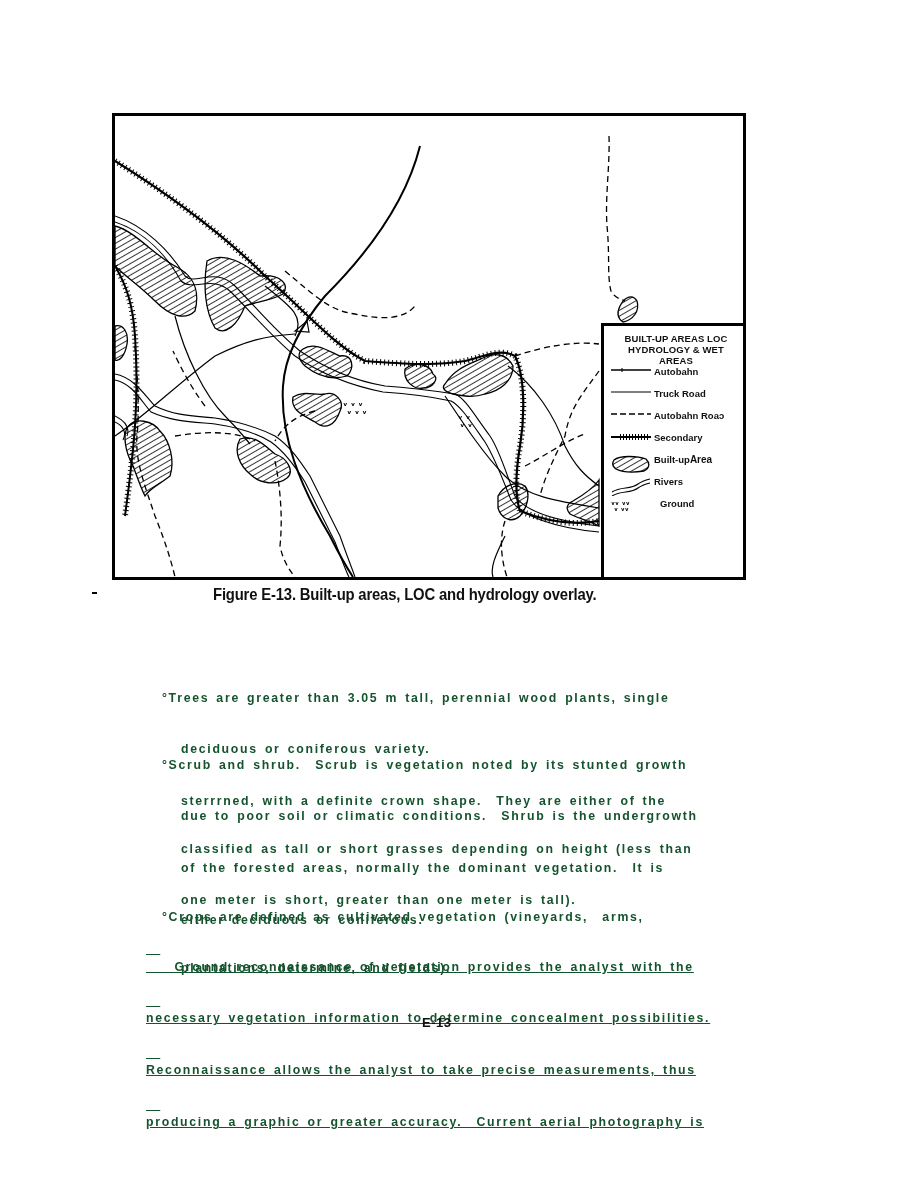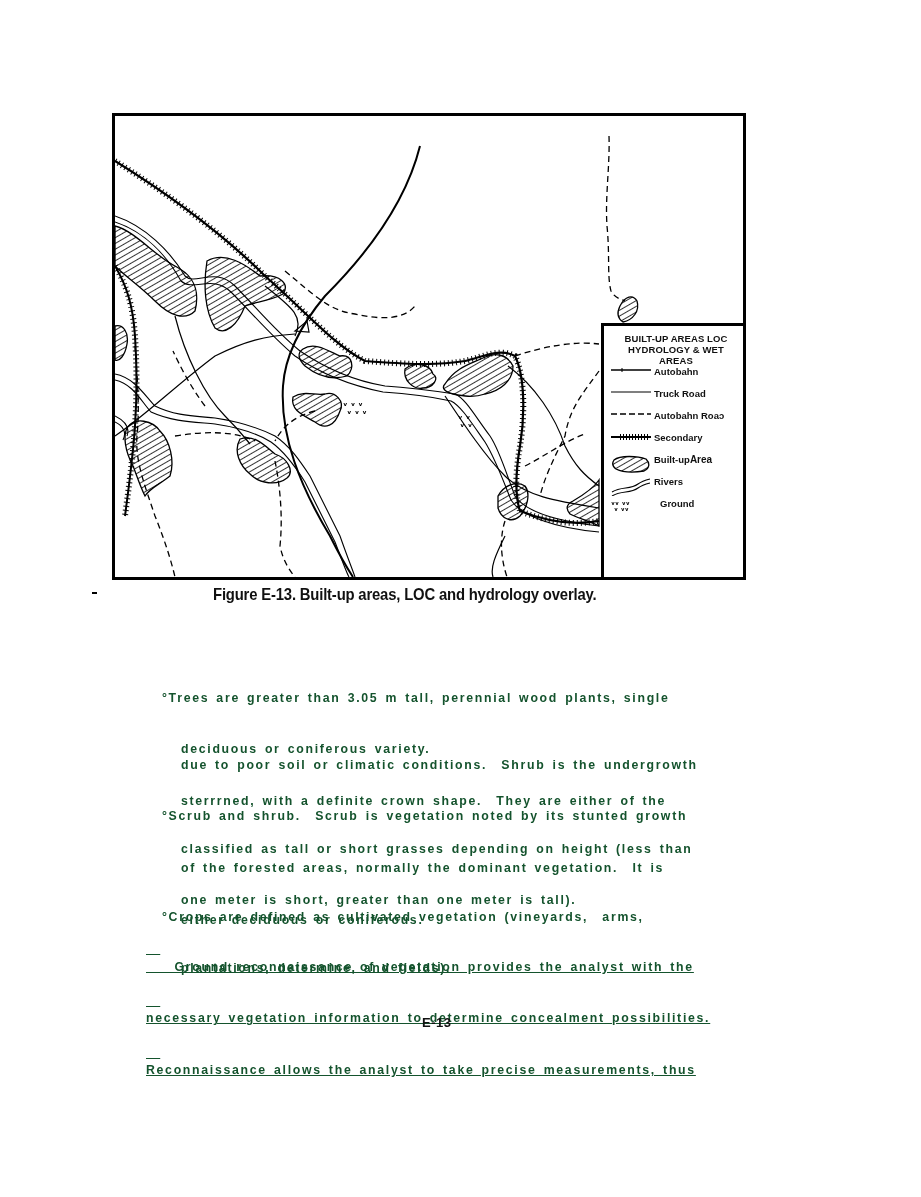--- a/index.html
+++ b/index.html
@@ -181,35 +181,36 @@
 
 <div class="caption">Figure E-13. Built-up areas, LOC and hydrology overlay.</div>
 
 <div class="para" style="left:162px; top:655px;">
   <span class="line">°Trees are greater than 3.05 m tall, perennial wood plants, single</span>
   <span class="line indent">deciduous or coniferous variety.</span>
   <span class="line indent">sterrrned, with a definite crown shape.  They are either of the</span>
 </div>
 
 <div class="para" style="left:162px; top:722px;">
+  <span class="line">°Scrub and shrub.  Scrub is vegetation noted by its stunted growth</span>
   <span class="line indent">due to poor soil or climatic conditions.  Shrub is the undergrowth</span>
-  <span class="line">°Scrub and shrub.  Scrub is vegetation noted by its stunted growth</span>
   <span class="line indent">of the forested areas, normally the dominant vegetation.  It is</span>
   <span class="line indent">either deciduous or coniferous.</span>
 </div>
 
 <div class="para" style="left:162px; top:806px;">
   <span class="line indent">classified as tall or short grasses depending on height (less than</span>
   <span class="line indent">one meter is short, greater than one meter is tall).</span>
 </div>
 
 <div class="para" style="left:162px; top:874px;">
   <span class="line">°Crops are defined as cultivated vegetation (vineyards,  arms,</span>
   <span class="line indent">plantations, determine, and fields).</span>
 </div>
 
 <div class="para" style="left:146px; top:924px;text-decoration:underline;">
   <span class="line">    Ground reconnaissance of vegetation provides the analyst with the</span>
   <span class="line">necessary vegetation information to determine concealment possibilities.</span>
   <span class="line">Reconnaissance allows the analyst to take precise measurements, thus</span>
+  <span class="line">producing a graphic or greater accuracy.  Current aerial photography is</span>
 </div>
 
 <div class="page-number">E-13</div>
 
 </body></html>

